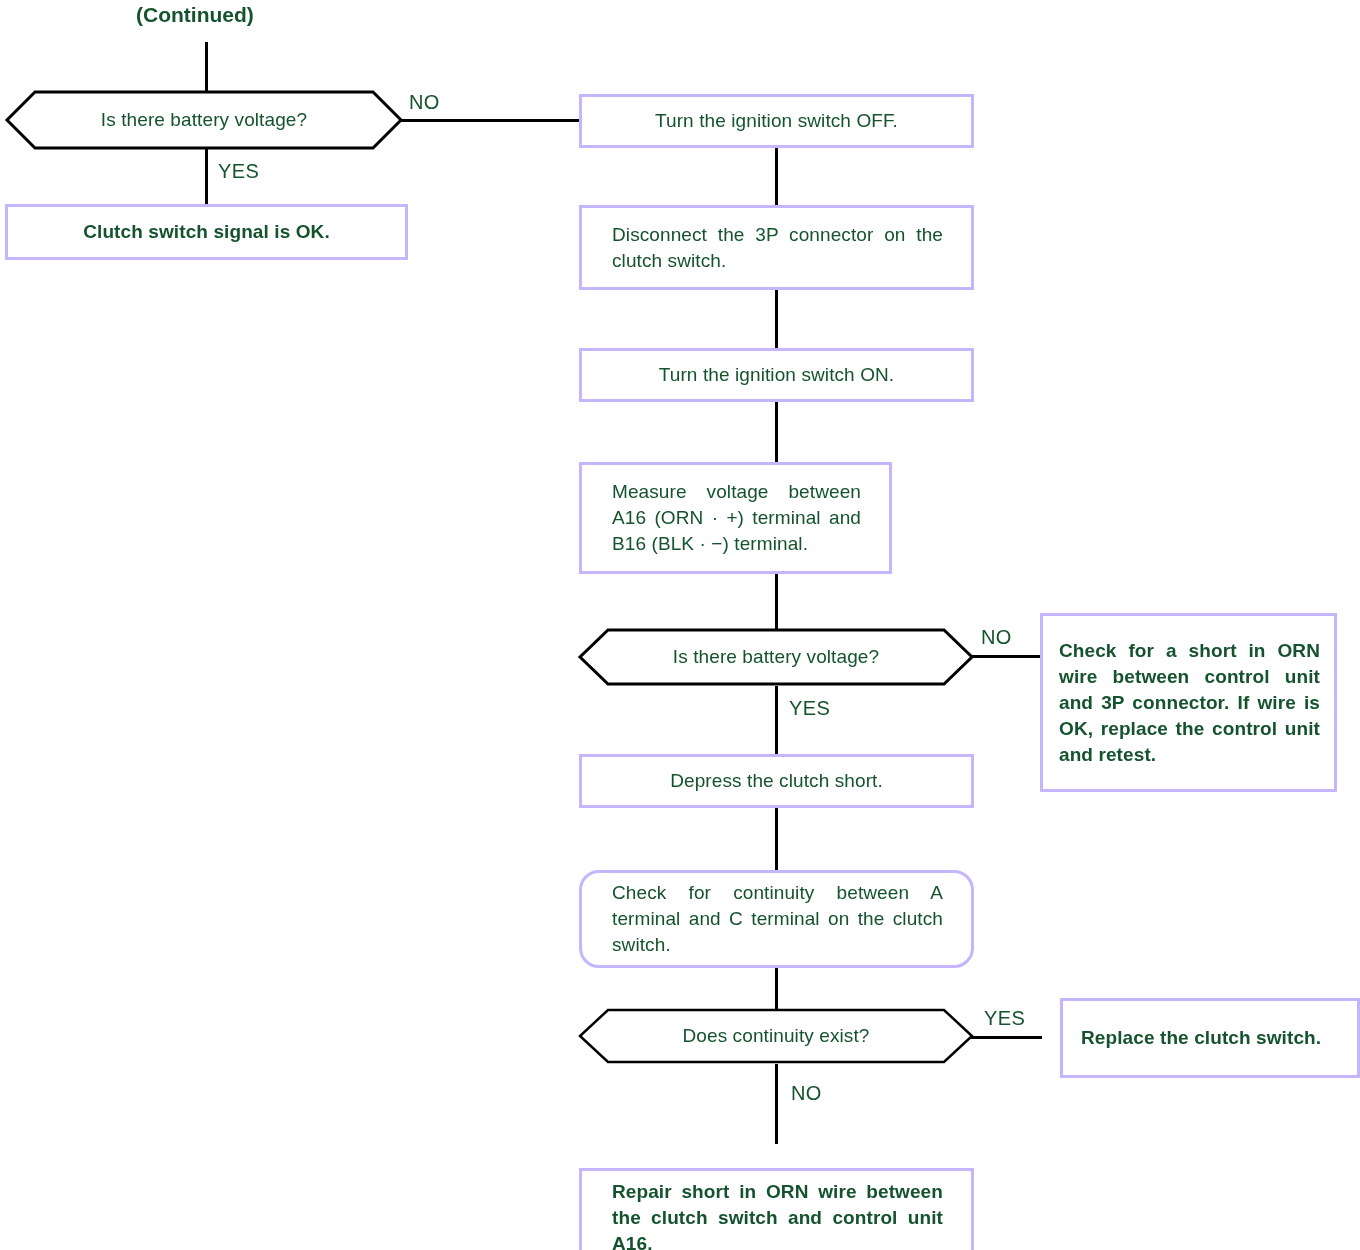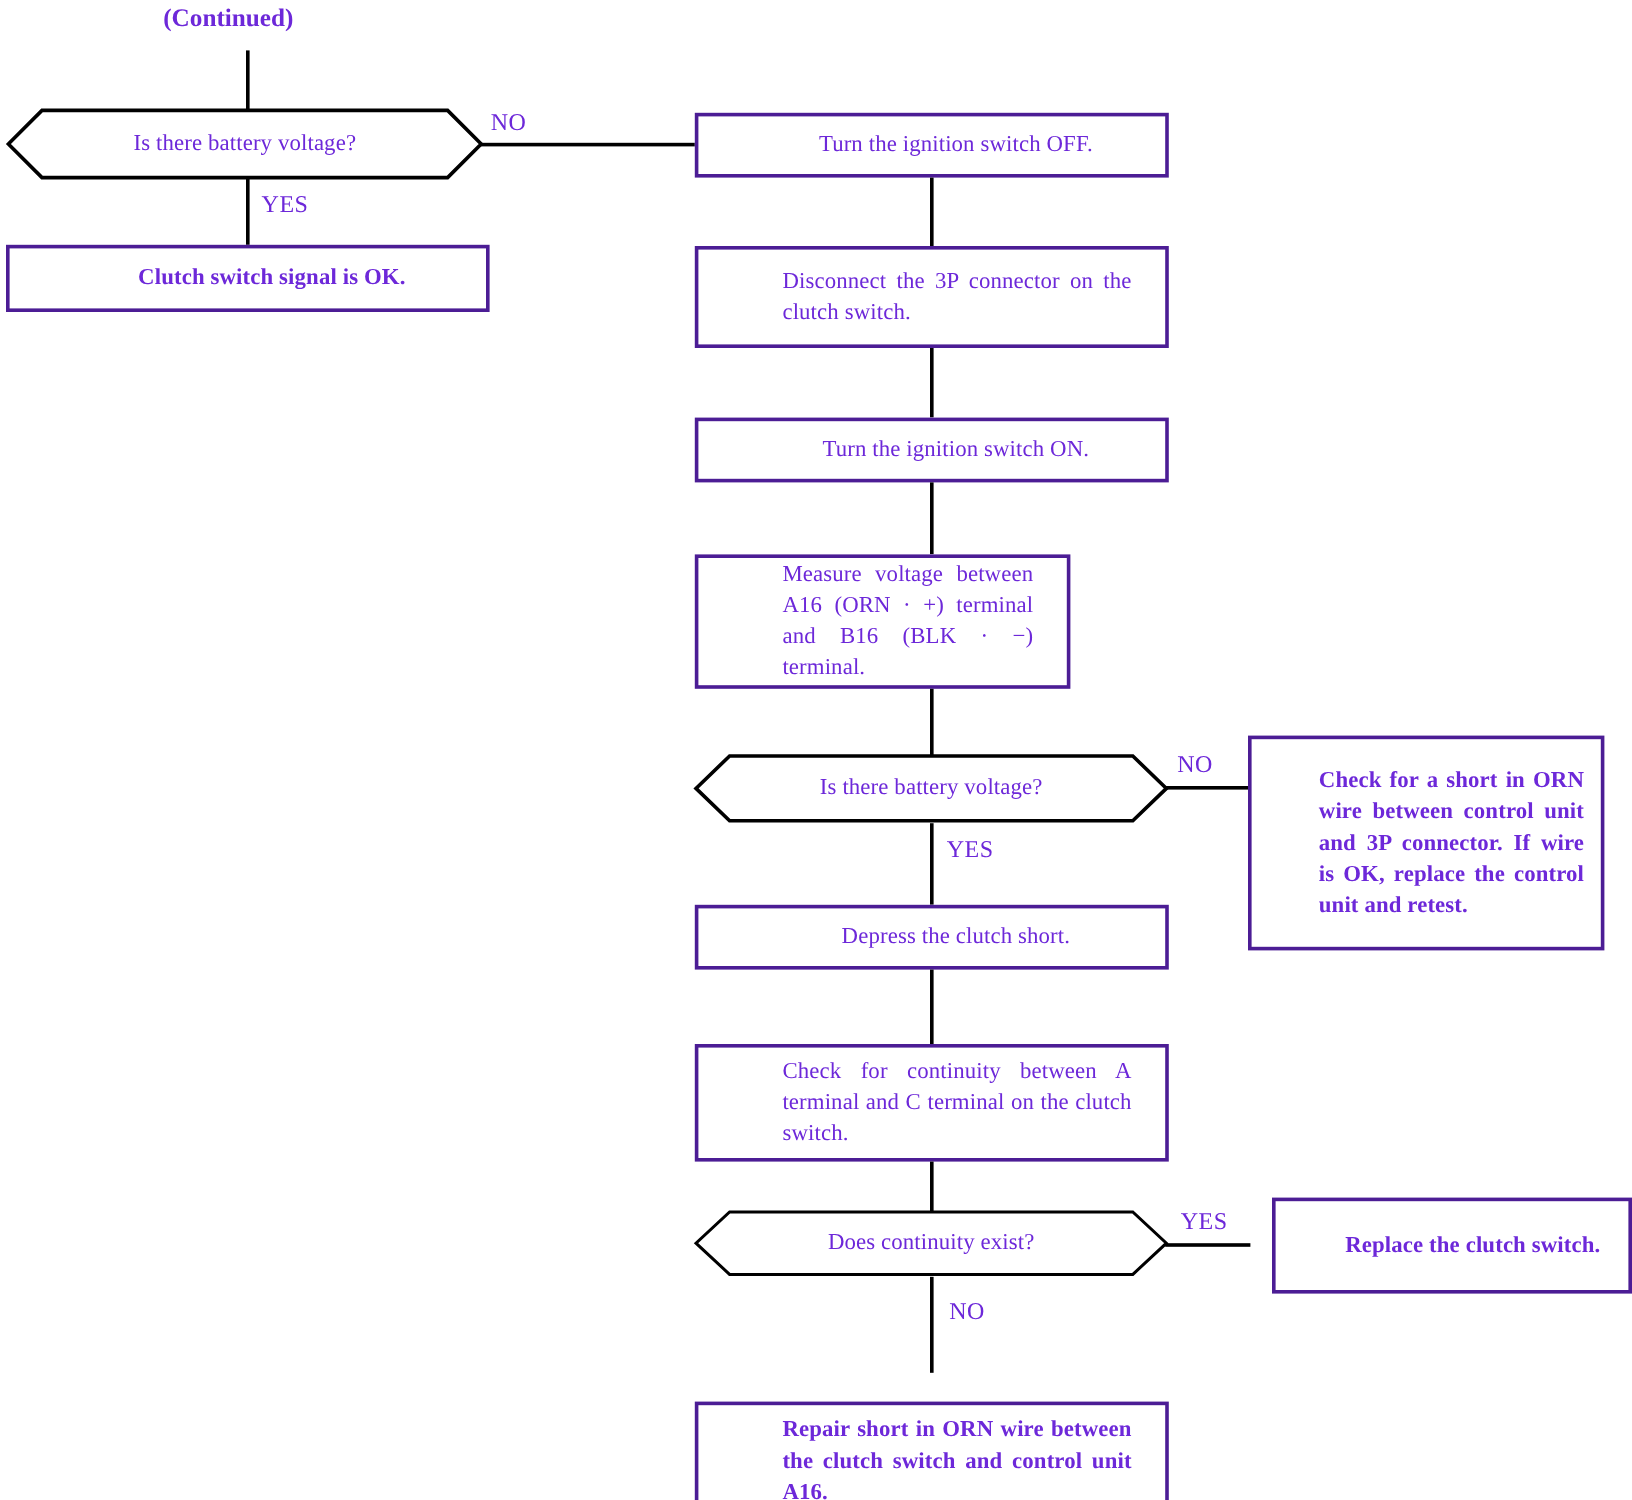--- a/index.html
+++ b/index.html
@@ -6,36 +6,35 @@
   html, body {
     margin: 0;
     padding: 0;
     background: #ffffff;
   }
   #canvas {
     position: relative;
     width: 1360px;
     height: 1250px;
     background: #ffffff;
-    font-family: Liberation Serif, serif;
-    color: #6d28d9;
+    font-family: Liberation Sans, sans-serif;
+    color: #14532d;
     overflow: hidden;
   }
   
   .node {
     position: absolute;
     box-sizing: border-box;
     display: flex;
     flex-direction: column;
     justify-content: center;
   }
   .process {
-    border: 3px solid #4c1d95;
+    border: 3px solid #c4b5fd;
     background: #fff;
-    padding-left: 40px;
   }
   .process .txt {
     font-size: 19px;
     line-height: 26px;
     letter-spacing: 0.1px;
   }
   .process.center .txt {
     text-align: center;
     padding: 0 10px;
   }
@@ -167,21 +166,21 @@
   <div class="node process left bold just" style="left:1040px; top:613px; width:297px; height:179px;">
     <div class="txt" style="padding:0 14px 0 16px;">Check for a short in ORN wire between control unit and 3P connector. If wire is OK, replace the control unit and retest.</div>
   </div>
 
   <div class="node process center" style="left:579px; top:754px; width:395px; height:54px;">
     <div class="txt">Depress the clutch short.</div>
   </div>
 
   <div class="vline" style="left:775px; top:808px; height:62px;"></div>
 
-  <div class="node process left just" style="left:579px; top:870px; width:395px; height:98px;">
+  <div class="node process left just" style="left:579px; top:870px; width:395px; height:98px;border-radius:20px;">
     <div class="txt">Check for continuity between A terminal and C terminal on the clutch switch.</div>
   </div>
 
   <div class="vline" style="left:775px; top:968px; height:42px;"></div>
 
   <div class="decision" style="left:578px; top:1008px; width:396px; height:56px;">
     <svg width="396" height="56" viewBox="0 0 396 56" aria-hidden="true">
       <polygon points="30,2 366,2 394,28 366,54 30,54 2,28" fill="#ffffff" stroke="#000000" stroke-width="2.5" stroke-linejoin="miter"></polygon>
     </svg>
     <div class="dtxt">Does continuity exist?</div>

